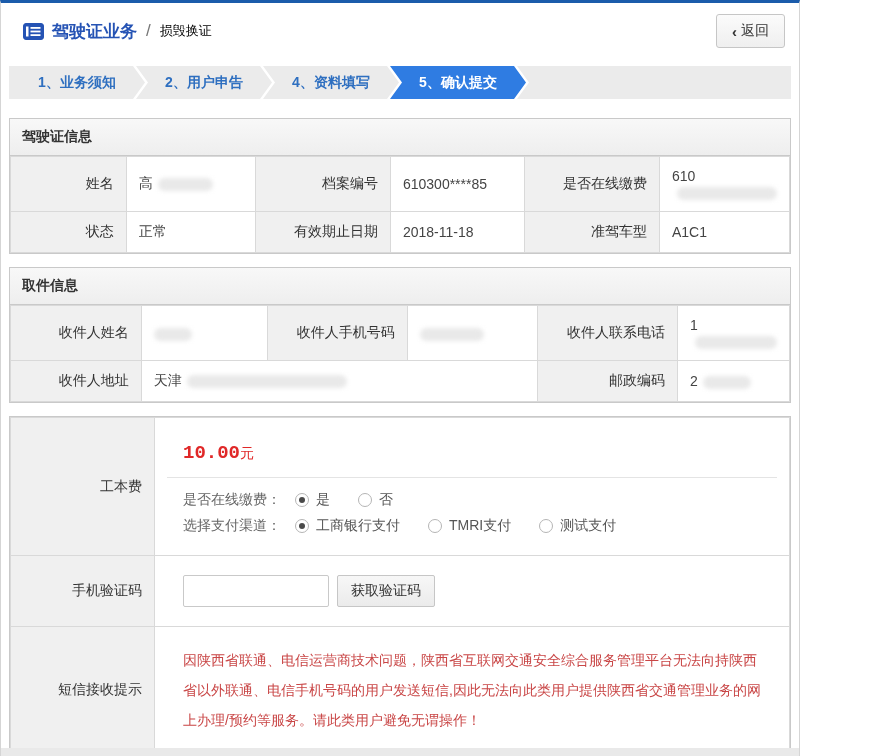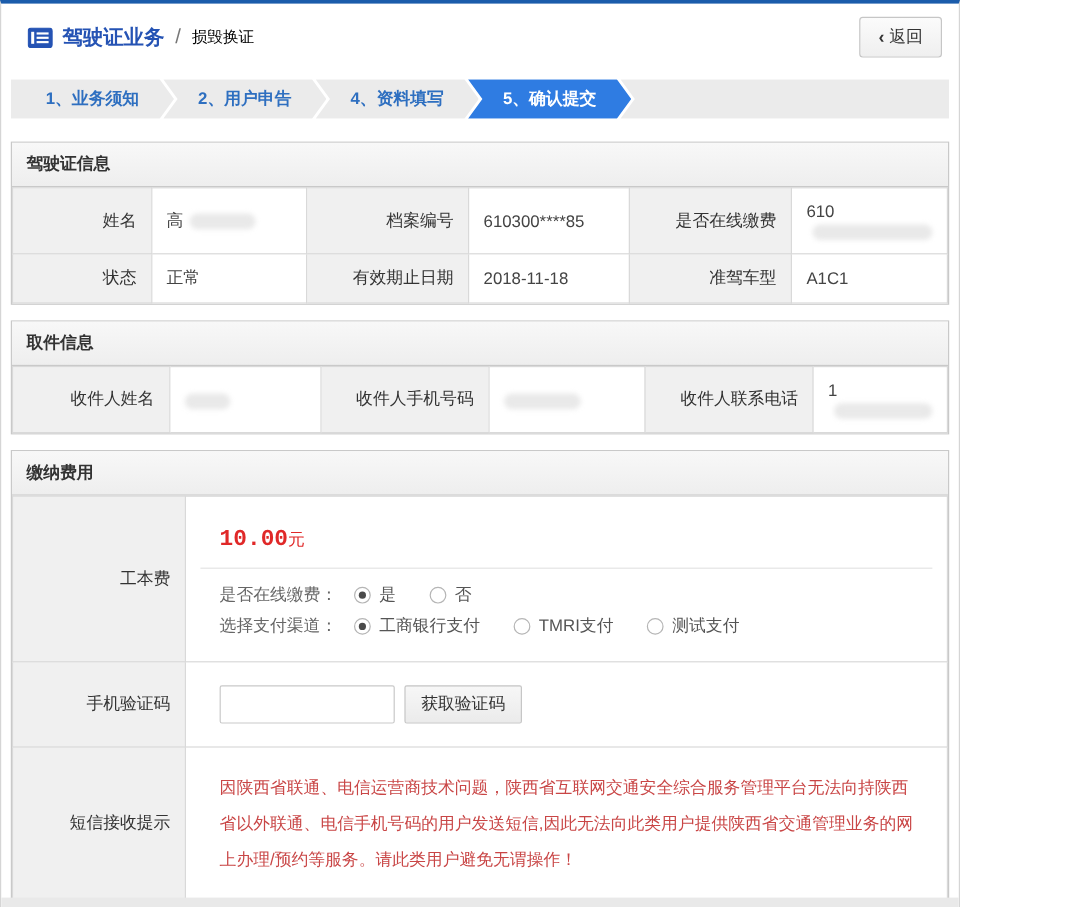--- a/index.html
+++ b/index.html
@@ -198,26 +198,31 @@
         </colgroup>
       <tbody>
           <tr>
         <td class="lbl">收件人姓名</td>
         <td class="val"><span></span><span class="smudge" style="width:38px;margin-left:0"></span></td>
         <td class="lbl">收件人手机号码</td>
         <td class="val"><span></span><span class="smudge" style="width:64px;margin-left:0"></span></td>
         <td class="lbl">收件人联系电话</td>
         <td class="val"><span>1</span><span class="smudge" style="width:82px"></span></td>
       </tr>
+      <tr>
+        <td class="lbl">收件人地址</td>
+        <td class="val" colspan="3"><span>天津</span><span class="smudge" style="width:160px"></span></td>
+        <td class="lbl">邮政编码</td>
+        <td class="val"><span>2</span><span class="smudge" style="width:48px"></span></td>
+      </tr>
     </tbody>
       </table>
   </div>
 
   <div class="section">
-    <div class="section-title">缴纳费用</div>
     <table class="info">
       <colgroup>
           <col style="width:144px">
           <col>
         </colgroup>
       <tbody>
           <tr>
         <td class="lbl">工本费</td>
         <td class="val nopad">
           <div class="fee-amount-line">

